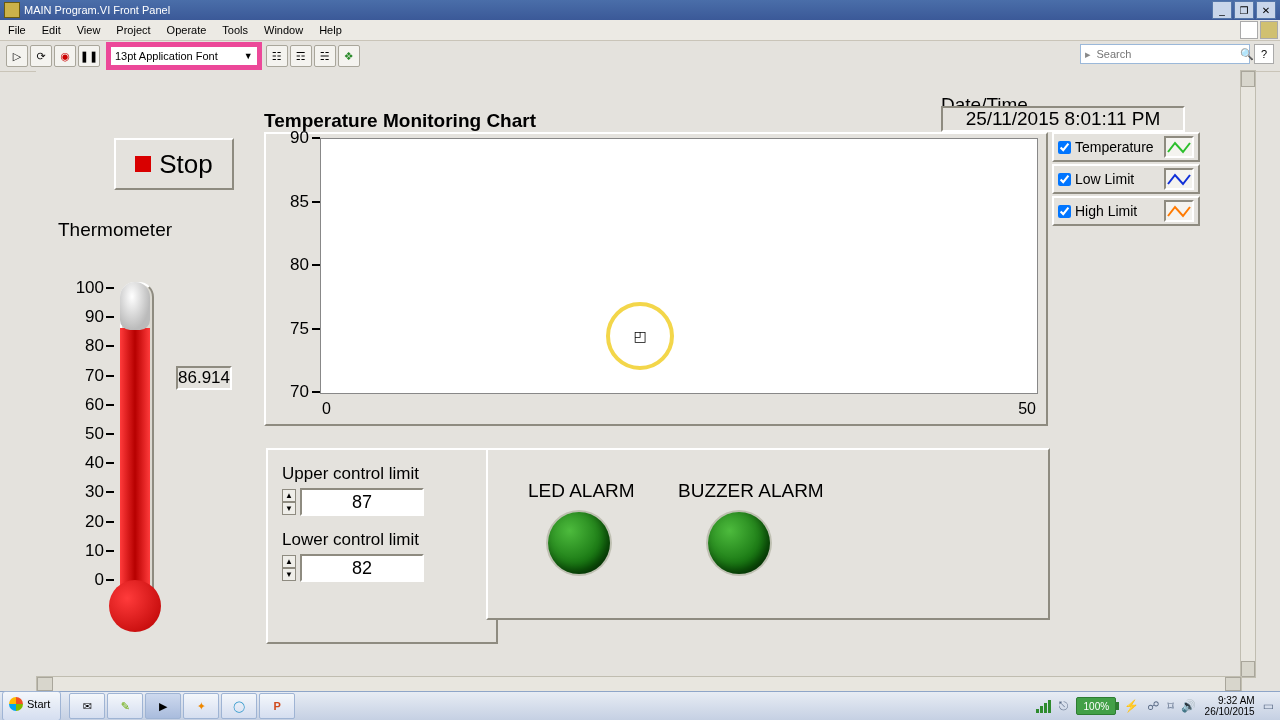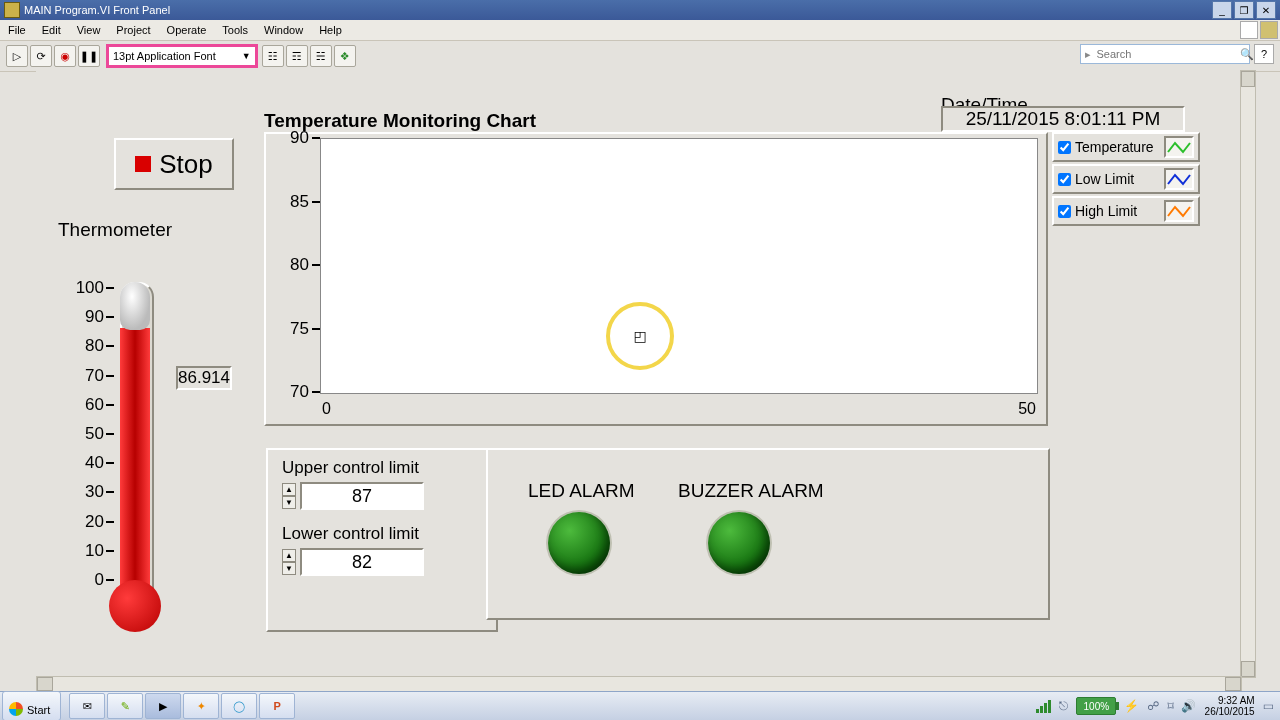--- a/index.html
+++ b/index.html
@@ -9,21 +9,21 @@
   .titlebar .spacer{flex:1}
   .win-btn{width:18px;height:16px;background:#c9d6ea;border:1px solid #5577aa;margin-left:2px;display:flex;align-items:center;justify-content:center;color:#000;font-size:10px;cursor:default}
   
   .menubar{height:20px;background:#eceae4;border-bottom:1px solid #c9c4b8;display:flex;align-items:center;font-size:11px;position:relative}
   .menubar .mi{padding:8px 8px;line-height:20px}
   .menu-extra{position:absolute;right:2px;top:0;display:flex;gap:2px}
   .menu-extra-box{width:16px;height:16px;border:1px solid #aaa;background:#fff;margin-top:1px}
   
   .toolbar{height:26px;background:#e4e2dd;border-bottom:1px solid #c9c4b8;display:flex;align-items:center;padding:2px 6px;font-size:11px;position:relative}
   .tbtn{width:20px;height:20px;border:1px solid #a9a69b;background:#f4f3ef;margin-right:2px;display:flex;align-items:center;justify-content:center;border-radius:2px}
-  .tb-font{border:3px solid #ec4899;background:#fff;height:18px;padding:0 4px;display:flex;align-items:center;margin:0 4px}
+  .tb-font{border:5px solid #ec4899;background:#fff;height:18px;padding:0 4px;display:flex;align-items:center;margin:0 4px}
   .tb-font .dd{margin-left:26px;font-size:9px}
   .tb-right{position:absolute;right:6px;top:3px;display:flex;align-items:center;gap:4px}
   .tb-search{border:1px solid #9bb8d9;background:#fff;height:18px;width:160px;display:flex;align-items:center;padding:0 4px}
   .tb-search .lens{width:14px;text-align:right;color:#999}
   .tb-help{width:18px;height:18px;border:1px solid #aaa;background:#fff;display:flex;align-items:center;justify-content:center}
   
   .work{position:absolute;left:36px;top:70px;right:38px;bottom:42px;background:#e4e2dd}
   .raised{border:2px solid;border-color:#fff #8e8b80 #8e8b80 #fff;background:#e4e2dd}
   .sunken{border:2px solid;border-color:#8e8b80 #fff #fff #8e8b80;background:#e4e2dd}
   .readout{border:2px inset #b0ada2;background:#e4e2dd;padding:2px 10px;text-align:center;font-size:17px}
@@ -51,21 +51,21 @@
   
   .legend{position:absolute;left:1016px;top:62px;width:148px}
   .leg-row{display:flex;align-items:center;height:26px;border:2px solid;border-color:#fff #8e8b80 #8e8b80 #fff;background:#e4e2dd;margin-bottom:2px;padding:0 4px;font-size:14px}
   .leg-row input{margin:0 4px 0 0}
   .leg-row .lbl{flex:1}
   .leg-swatch{width:26px;height:18px;border:2px solid;border-color:#8e8b80 #fff #fff #8e8b80;margin-left:4px;display:flex;align-items:center;justify-content:center;background:#f4f3ef}
   
   .dt-lbl{position:absolute;left:905px;top:24px;font-size:19px}
   .dt-val{position:absolute;left:905px;top:36px;width:240px;font-size:19px;text-align:center}
   
-  .limits{position:absolute;left:230px;top:378px;width:200px;height:168px;padding:6px 14px}
+  .limits{position:absolute;left:230px;top:378px;width:200px;height:168px;padding:12px 14px}
   .limits .cap{font-size:17px;margin:2px 0 4px}
   .numctrl{display:flex;align-items:center;margin-bottom:14px}
   .spin{width:14px;height:26px;display:flex;flex-direction:column;margin-right:4px}
   .spin div{flex:1;border:1px solid #8e8b80;background:#efeee9;font-size:8px;display:flex;align-items:center;justify-content:center}
   .numbox{border:2px solid;border-color:#8e8b80 #fff #fff #8e8b80;background:#fff;width:120px;height:24px;font-size:18px;text-align:center;line-height:24px}
   .alarms{position:absolute;left:450px;top:378px;width:560px;height:168px}
   .al-lbl{position:absolute;font-size:19px}
   .ledbig{position:absolute;width:62px;height:62px;border-radius:50%;background:radial-gradient(circle at 35% 30%,#4dbb3d,#0f6a0b 70%,#083d05);box-shadow:inset -4px -5px 10px rgba(0,0,0,.45),0 0 0 2px #bfc0b2}
   .msgbox{position:absolute;right:20px;top:18px;width:170px}
   .msgbox .mtitle{font-size:19px}
@@ -74,21 +74,21 @@
   .msgbox .cval{margin-top:2px}
   
   .hscroll{position:absolute;left:36px;right:38px;bottom:28px;height:14px;background:#e8e6df;border:1px solid #c0bdb0;display:flex}
   .hscroll .sbtn{width:14px;background:#d8d6cc;border:1px solid #a9a69b}
   .hscroll .track{flex:1}
   .vscroll{position:absolute;right:24px;top:70px;bottom:42px;width:14px;background:#e8e6df;border:1px solid #c0bdb0;display:flex;flex-direction:column}
   .vscroll .sbtn{height:14px;background:#d8d6cc;border:1px solid #a9a69b}
   .vscroll .track{flex:1}
   
   .taskbar{position:absolute;left:0;right:0;bottom:0;height:28px;background:linear-gradient(#e7ecf4,#c5d0e3);border-top:1px solid #8ea5c8;display:flex;align-items:center;font-size:11px}
-  .start{height:24px;padding:0 10px 4px 6px;margin-left:2px;display:flex;align-items:flex-end;border:1px solid #9fb4d4;background:linear-gradient(#f4f7fb,#d5def0);border-radius:3px}
+  .start{height:24px;padding:0 10px 4px 6px;margin-left:2px;display:flex;align-items:center;border:1px solid #9fb4d4;background:linear-gradient(#f4f7fb,#d5def0);border-radius:3px}
   .start .orb{width:14px;height:14px;border-radius:50%;background:conic-gradient(#f25022 0 25%,#7fba00 0 50%,#00a4ef 0 75%,#ffb900 0);margin-right:4px}
   .task-sep{width:6px}
   .task-btn{width:34px;height:24px;border:1px solid #9fb4d4;background:linear-gradient(#f4f7fb,#d5def0);margin-left:2px;border-radius:2px;display:flex;align-items:center;justify-content:center}
   .task-btn.active{background:linear-gradient(#cdd9ee,#a9bcdd)}
   .tray{margin-left:auto;display:flex;align-items:center;gap:8px;padding:0 6px}
   .battery{width:38px;height:16px;border:1px solid #2e7d32;border-radius:2px;position:relative;background:#43a047;color:#fff;font-size:10px;display:flex;align-items:center;justify-content:center}
   .battery::after{content:"";position:absolute;right:-4px;top:4px;width:3px;height:8px;background:#2e7d32}
   .sigbars{display:flex;align-items:flex-end;gap:1px;height:14px}
   .sigbars span{width:3px;background:#2e8b2e}
   .tray-time{text-align:right;line-height:11px;font-size:10px}

